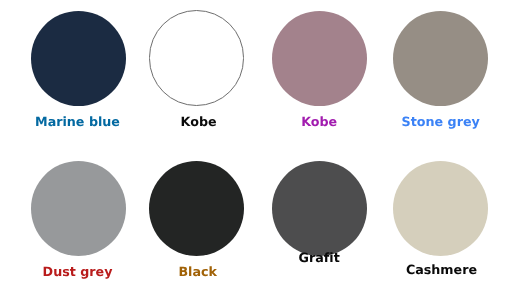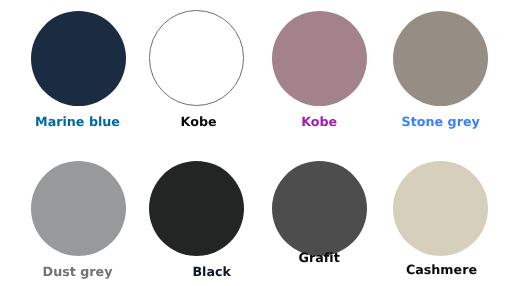--- a/index.html
+++ b/index.html
@@ -86,26 +86,26 @@
       <div class="swatch-disc" style="width: 95px; height: 95px; margin-left: -47.5px; top: 10.6px; background: rgb(150, 142, 133);"></div>
       <div class="swatch-label" style="top: 115px; left: 0.5px; color: #3b82f6;">Stone grey</div>
     </div>
 
   </div>
 
   <div class="swatch-row" id="swatch-row-2">
 
     <div class="swatch" style="left: 18px;">
       <div class="swatch-disc" style="width: 95px; height: 95px; margin-left: -47.5px; top: 17.6px; background: rgb(151, 153, 155);"></div>
-      <div class="swatch-label" style="top: 122.3px; left: -0.5px; color: #737373;">Dust grey</div>
+      <div class="swatch-label" style="top: 122.3px; left: -0.5px; color: #b91c1c;">Dust grey</div>
     </div>
 
     <div class="swatch" style="left: 136.7px;">
       <div class="swatch-disc" style="width: 95px; height: 95px; margin-left: -47.5px; top: 17.6px; background: rgb(35, 37, 36);"></div>
-      <div class="swatch-label" style="top: 122.3px; left: 15px; color: #0f172a;">Black</div>
+      <div class="swatch-label" style="top: 122.3px; left: 1px; color: #a16207;">Black</div>
     </div>
 
     <div class="swatch" style="left: 259.5px;">
       <div class="swatch-disc" style="width: 95px; height: 95px; margin-left: -47.5px; top: 17.6px; background: rgb(77, 77, 78);"></div>
       <div class="swatch-label" style="top: 108px; left: -0.3px; color: rgb(10, 10, 10);">Grafit</div>
     </div>
 
     <div class="swatch" style="left: 380.2px;">
       <div class="swatch-disc" style="width: 95px; height: 95px; margin-left: -47.5px; top: 17.6px; background: rgb(213, 207, 188);"></div>
       <div class="swatch-label" style="top: 120px; left: 1.3px; color: rgb(10, 10, 10);">Cashmere</div>

